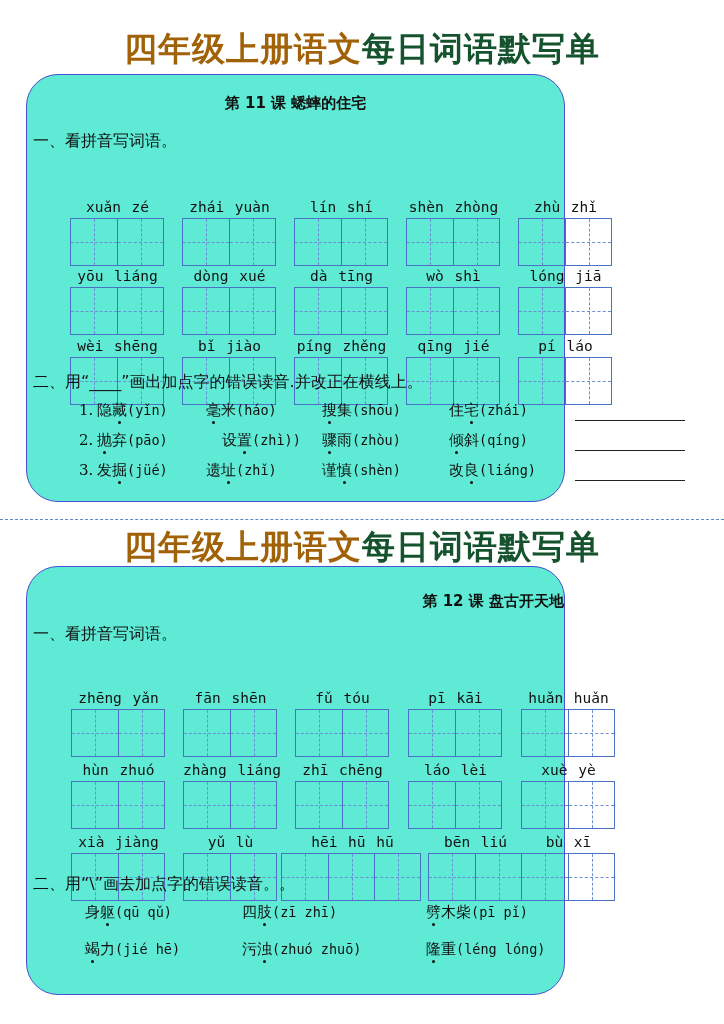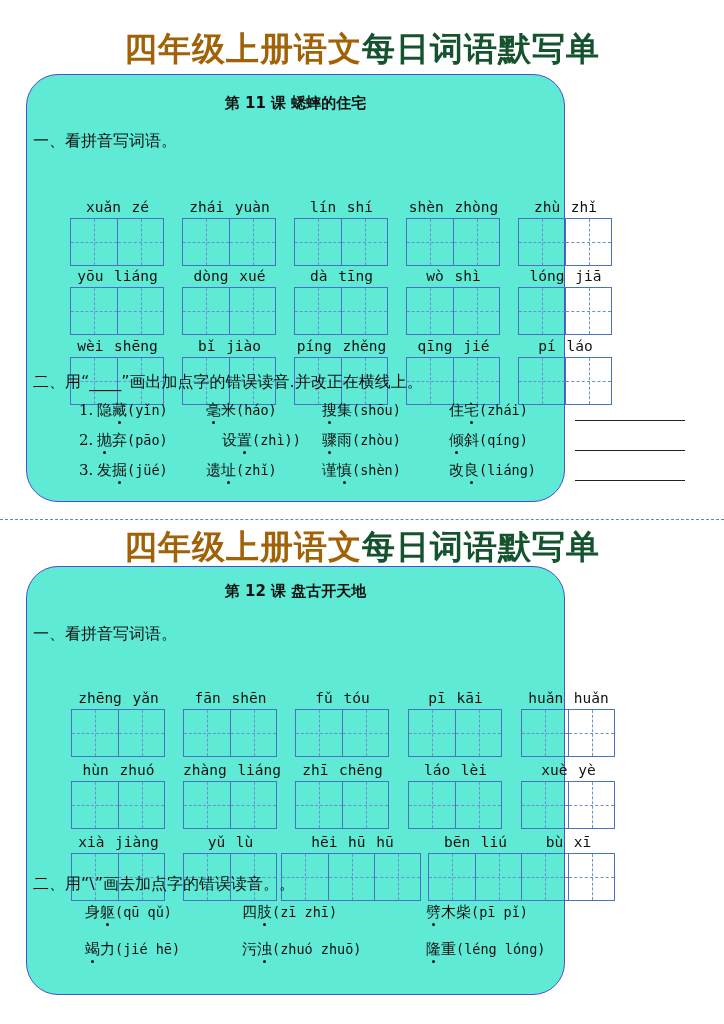--- a/index.html
+++ b/index.html
@@ -228,21 +228,21 @@
   <div class="answer-line" style="left:548px; top:405px;"></div>
 </div>
 
 <div class="cut-line"></div>
 
 <div class="main-title" style="top:527px;">
   <span class="black">四年级上册语文</span><span class="red">每日词语默写单</span>
 </div>
 
 <div class="panel" style="top:566px; height:429px;">
-  <div class="lesson-title" style="top:15px;">第 12 课  盘古开天地</div>
+  <div class="lesson-title" style="top:25px;text-align:right;">第 12 课  盘古开天地</div>
   <div class="section-heading" style="top:57px;">一、看拼音写词语。</div>
 
   <div class="grid-row" style="top:156px;">
     <div class="word-cell" style="left:44px; width:95px;">
       <div class="pinyin">hùn zhuó</div>
       <div class="boxes">
           <div class="tian"></div>
           <div class="tian"></div>
         </div>
     </div>

